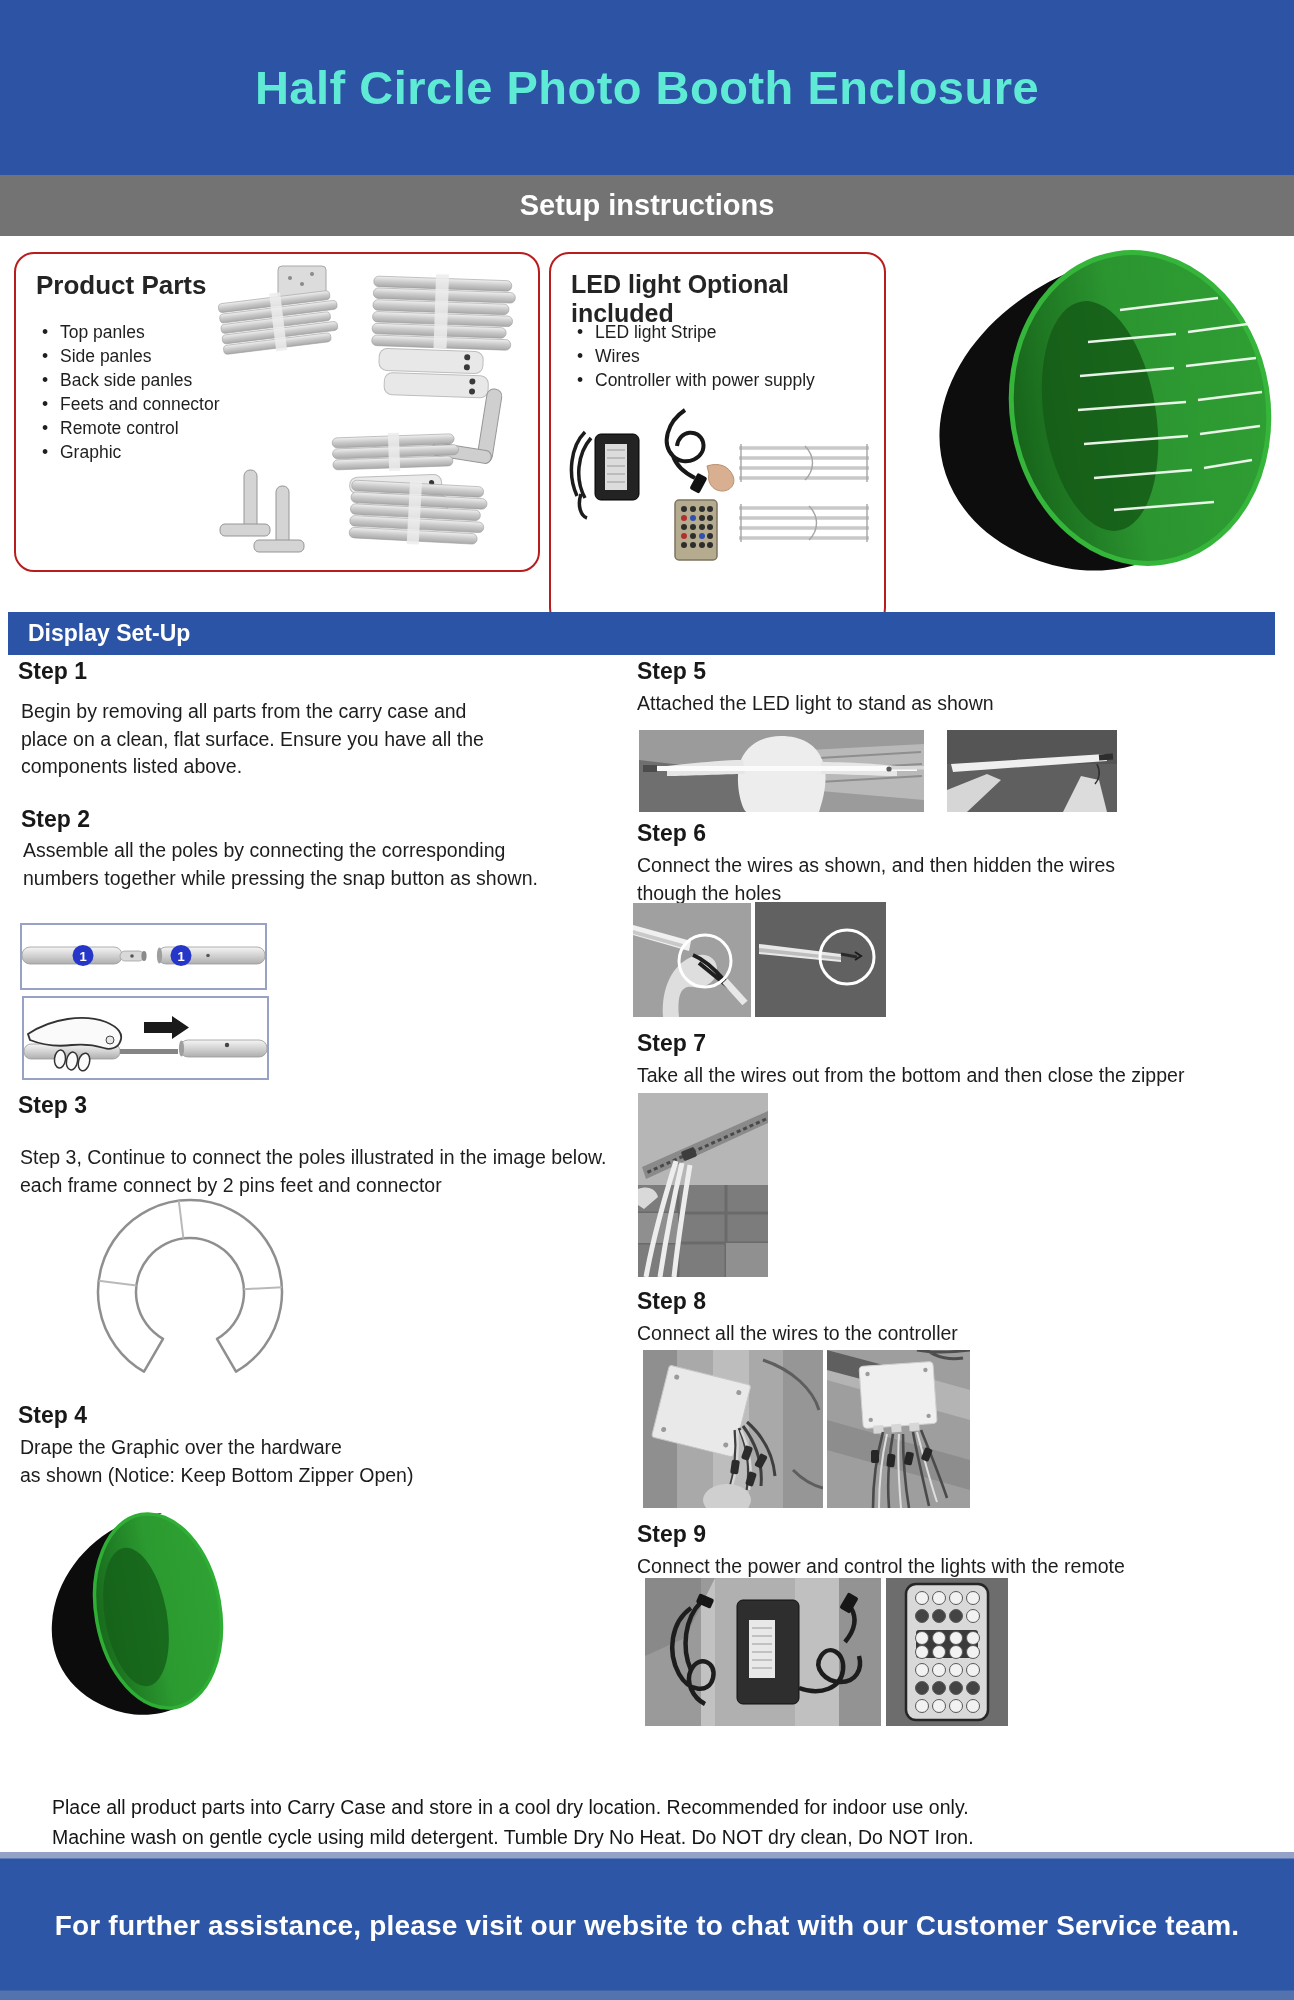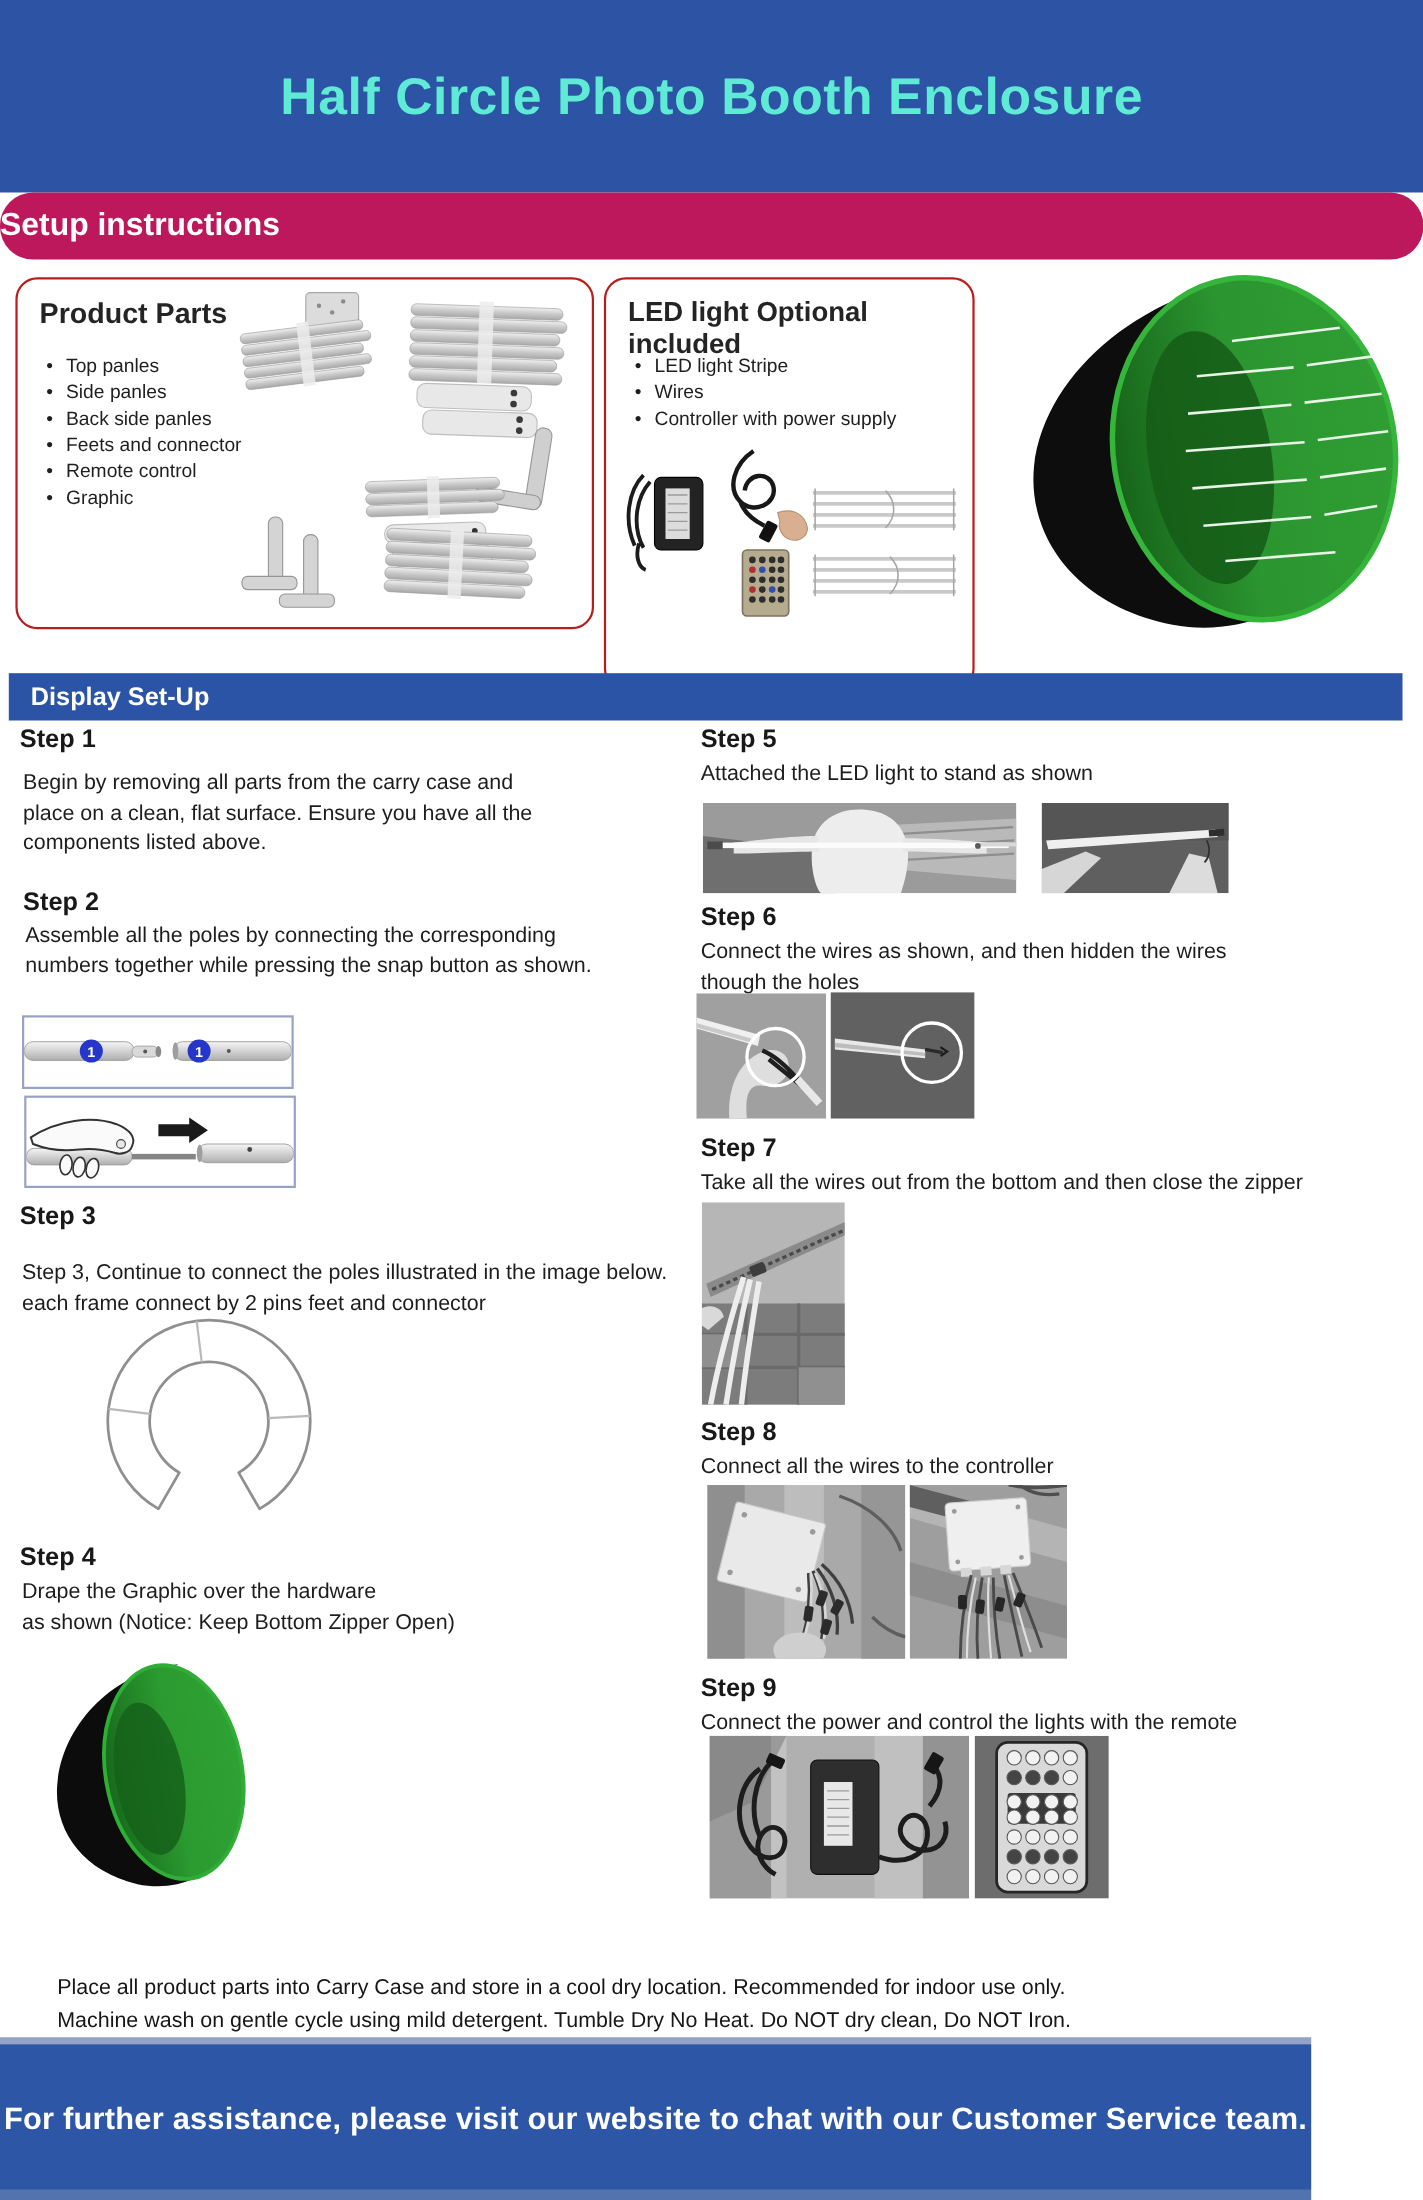--- a/index.html
+++ b/index.html
@@ -2,42 +2,42 @@
 <html><head>
 <meta charset="utf-8">
 <style>
   html,body{margin:0;padding:0;background:#ffffff;}
   .page{position:relative;width:1294px;height:2000px;background:#fff;overflow:hidden;
         font-family:"Liberation Sans",sans-serif;color:#1d1d1d;}
   .abs{position:absolute;}
   
   .header{left:0;top:0;width:1294px;height:175px;background:#2c53a4;display:flex;align-items:center;justify-content:center;}
   .header .t{color:#5eead4;font-size:47px;font-weight:bold;letter-spacing:.5px;}
-  .band{left:0;top:175px;width:1294px;height:61px;background:#be185d;display:flex;align-items:center;border-radius:30px;}
+  .band{left:0;top:175px;width:1294px;height:61px;background:#737373;display:flex;align-items:center;justify-content:center;}
   .band .t{color:#fff;font-size:29px;font-weight:600;}
   
   .pbox{background:#fff;border:2px solid #b91c1c;border-radius:20px;box-sizing:border-box;}
   .pbox .bt{position:absolute;left:20px;top:16px;font-size:26px;font-weight:bold;color:#242424;}
   .pbox ul{list-style:none;margin:0;padding:0;position:absolute;left:26px;top:66px;}
   .pbox li{position:relative;padding-left:18px;font-size:17.5px;line-height:24px;color:#1f1f1f;}
   .pbox li::before{content:"\2022";position:absolute;left:0;top:0;}
   
   .bar{left:8px;width:1267px;background:#2b54a6;color:#fff;font-weight:bold;
        box-sizing:border-box;display:flex;align-items:center;padding-left:20px;}
   .bar .t{font-size:23px;}
   
   .sh{font-size:23px;font-weight:bold;color:#181818;}
   .st{font-size:19.5px;line-height:1.42;color:#1d1d1d;white-space:pre-line;}
   .fig{box-sizing:border-box;}
   .figb{border:2px solid #98a2c4;}
   svg{display:block;}
   
   .storetext{font-size:19.5px;line-height:1.55;white-space:pre-line;color:#161616;}
   
-  .footer{left:0;top:1852px;width:1192px;height:148px;
+  .footer{left:0;top:1852px;width:1294px;height:148px;
           background:linear-gradient(180deg,#93a2c6 0px,#93a2c6 6px,#2e56a6 7px,#2e56a6 138px,#5273ad 139px,#5273ad 148px);
           display:flex;align-items:center;justify-content:center;}
   .footer .t{color:#fff;font-size:28px;font-weight:bold;letter-spacing:.2px;}
 </style>
 </head>
 <body>
 
 <div class="page">
 
   <div class="abs header">

